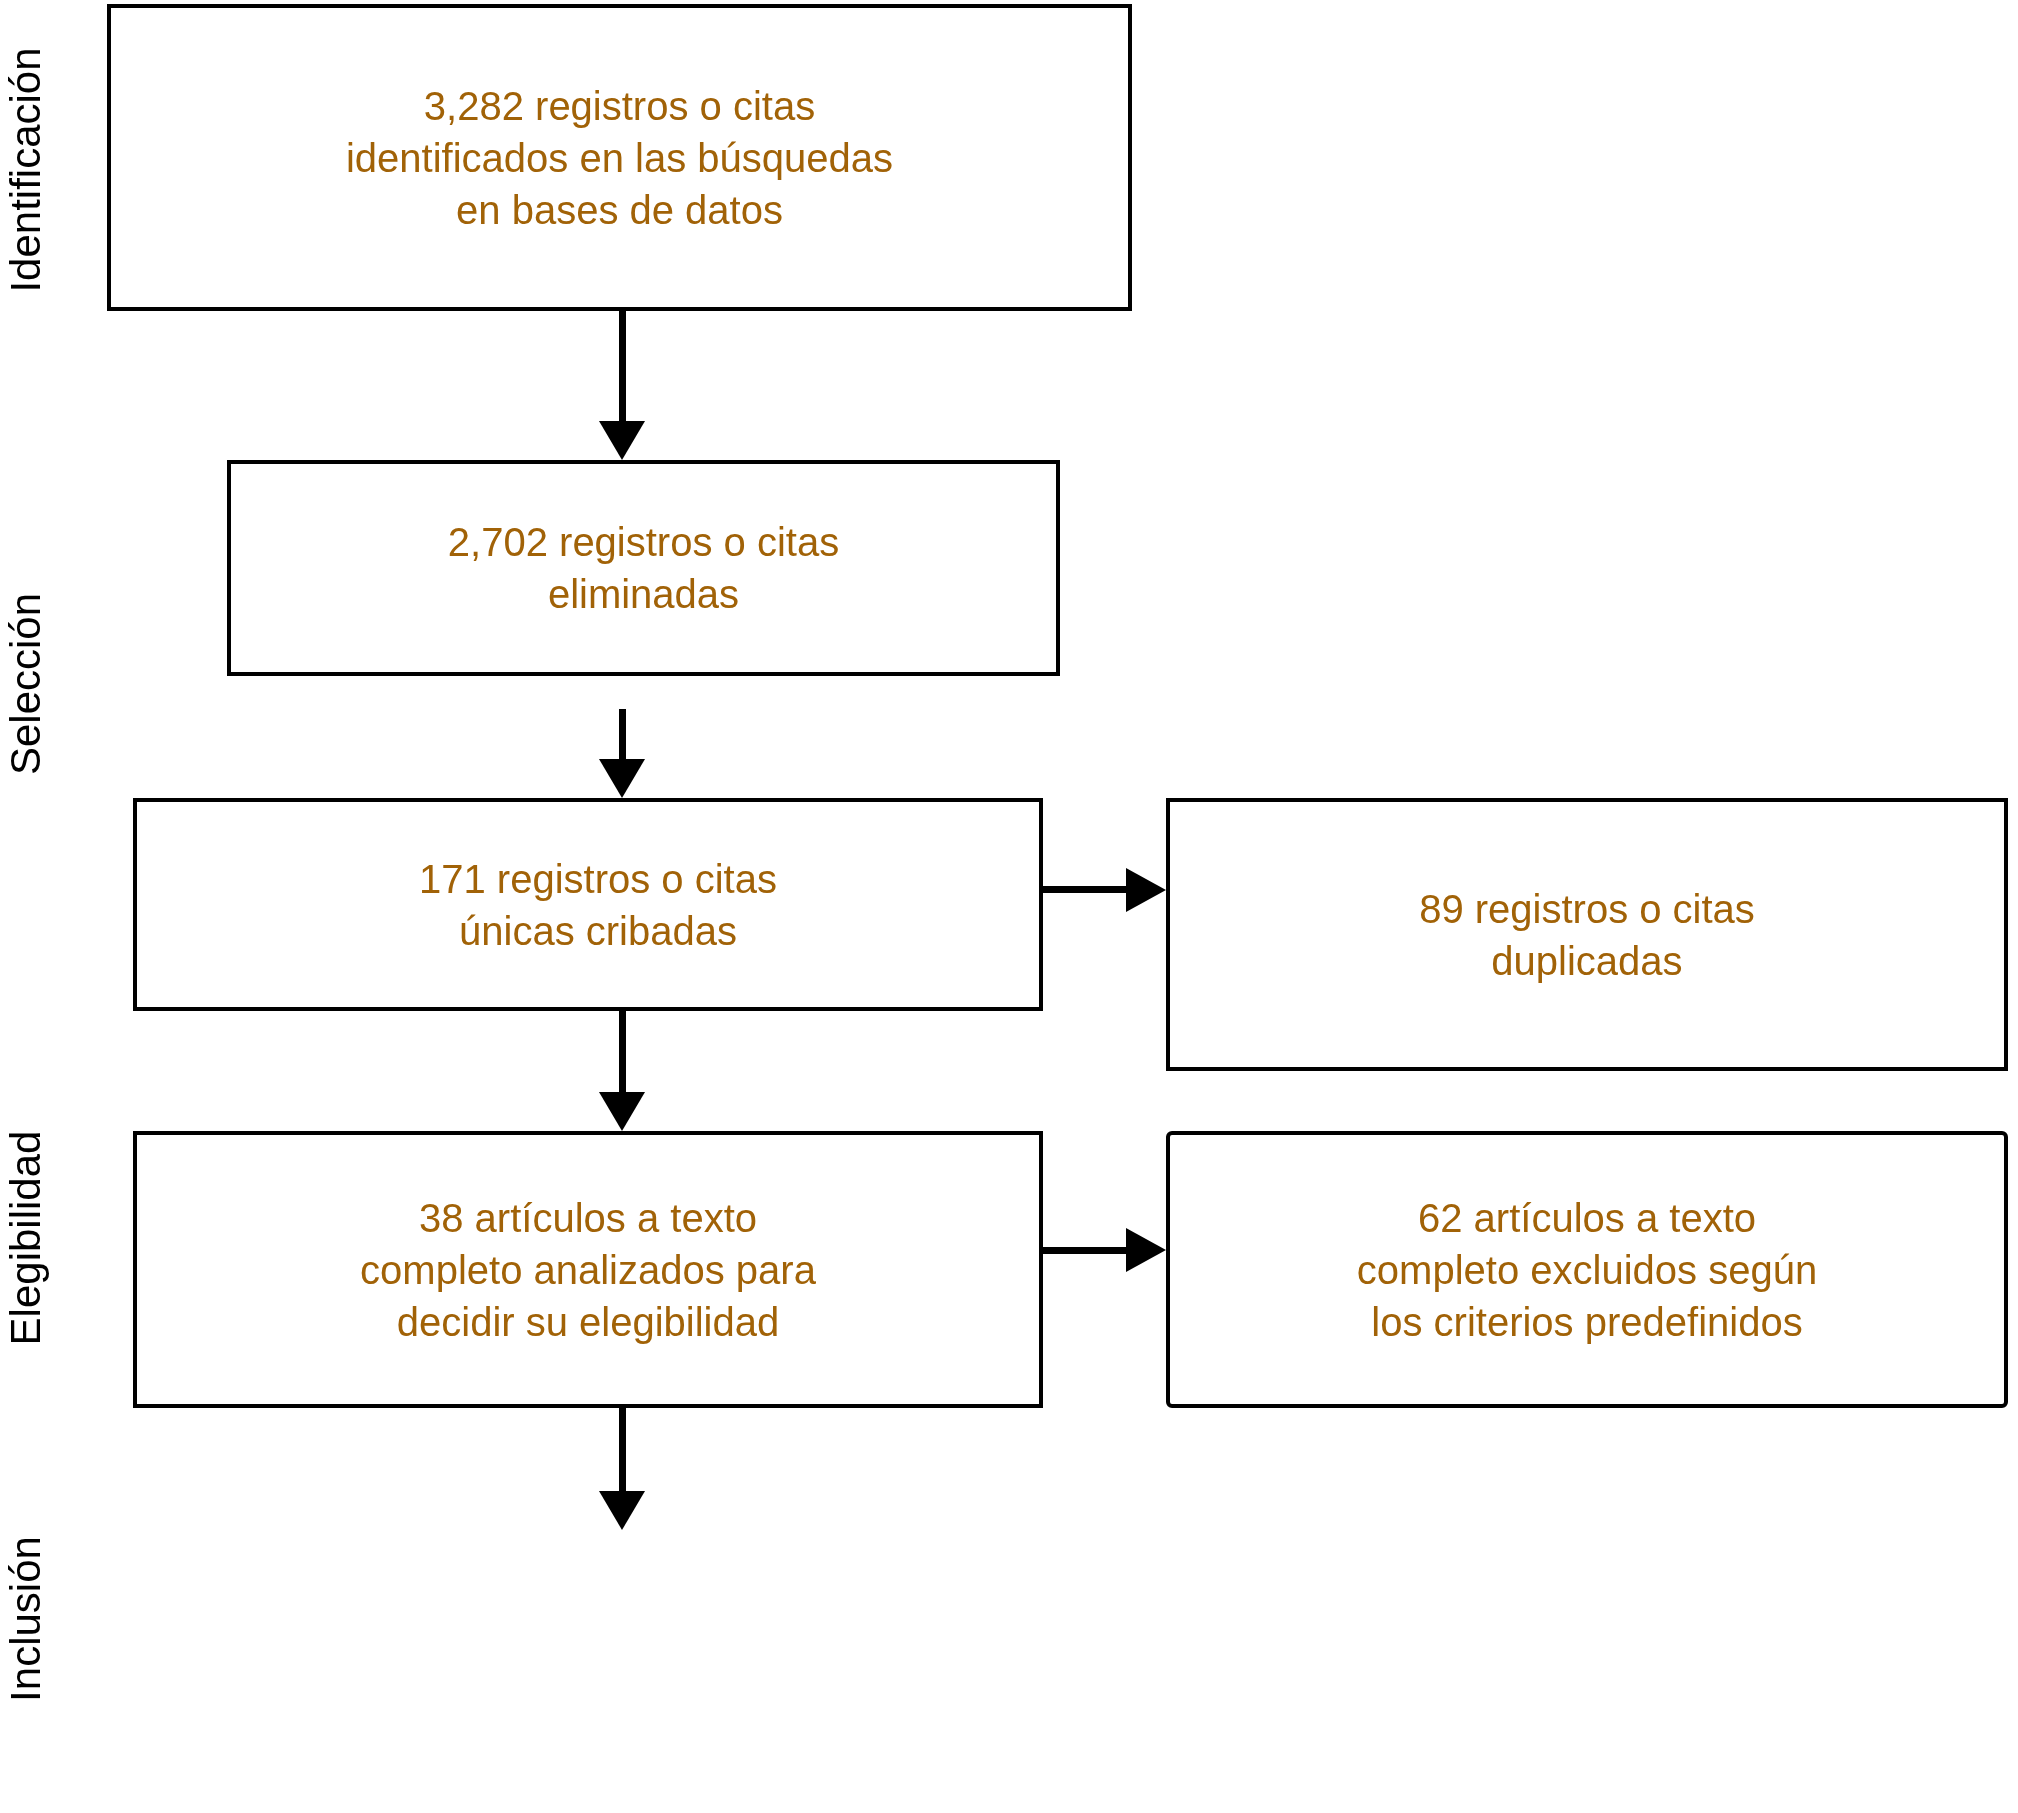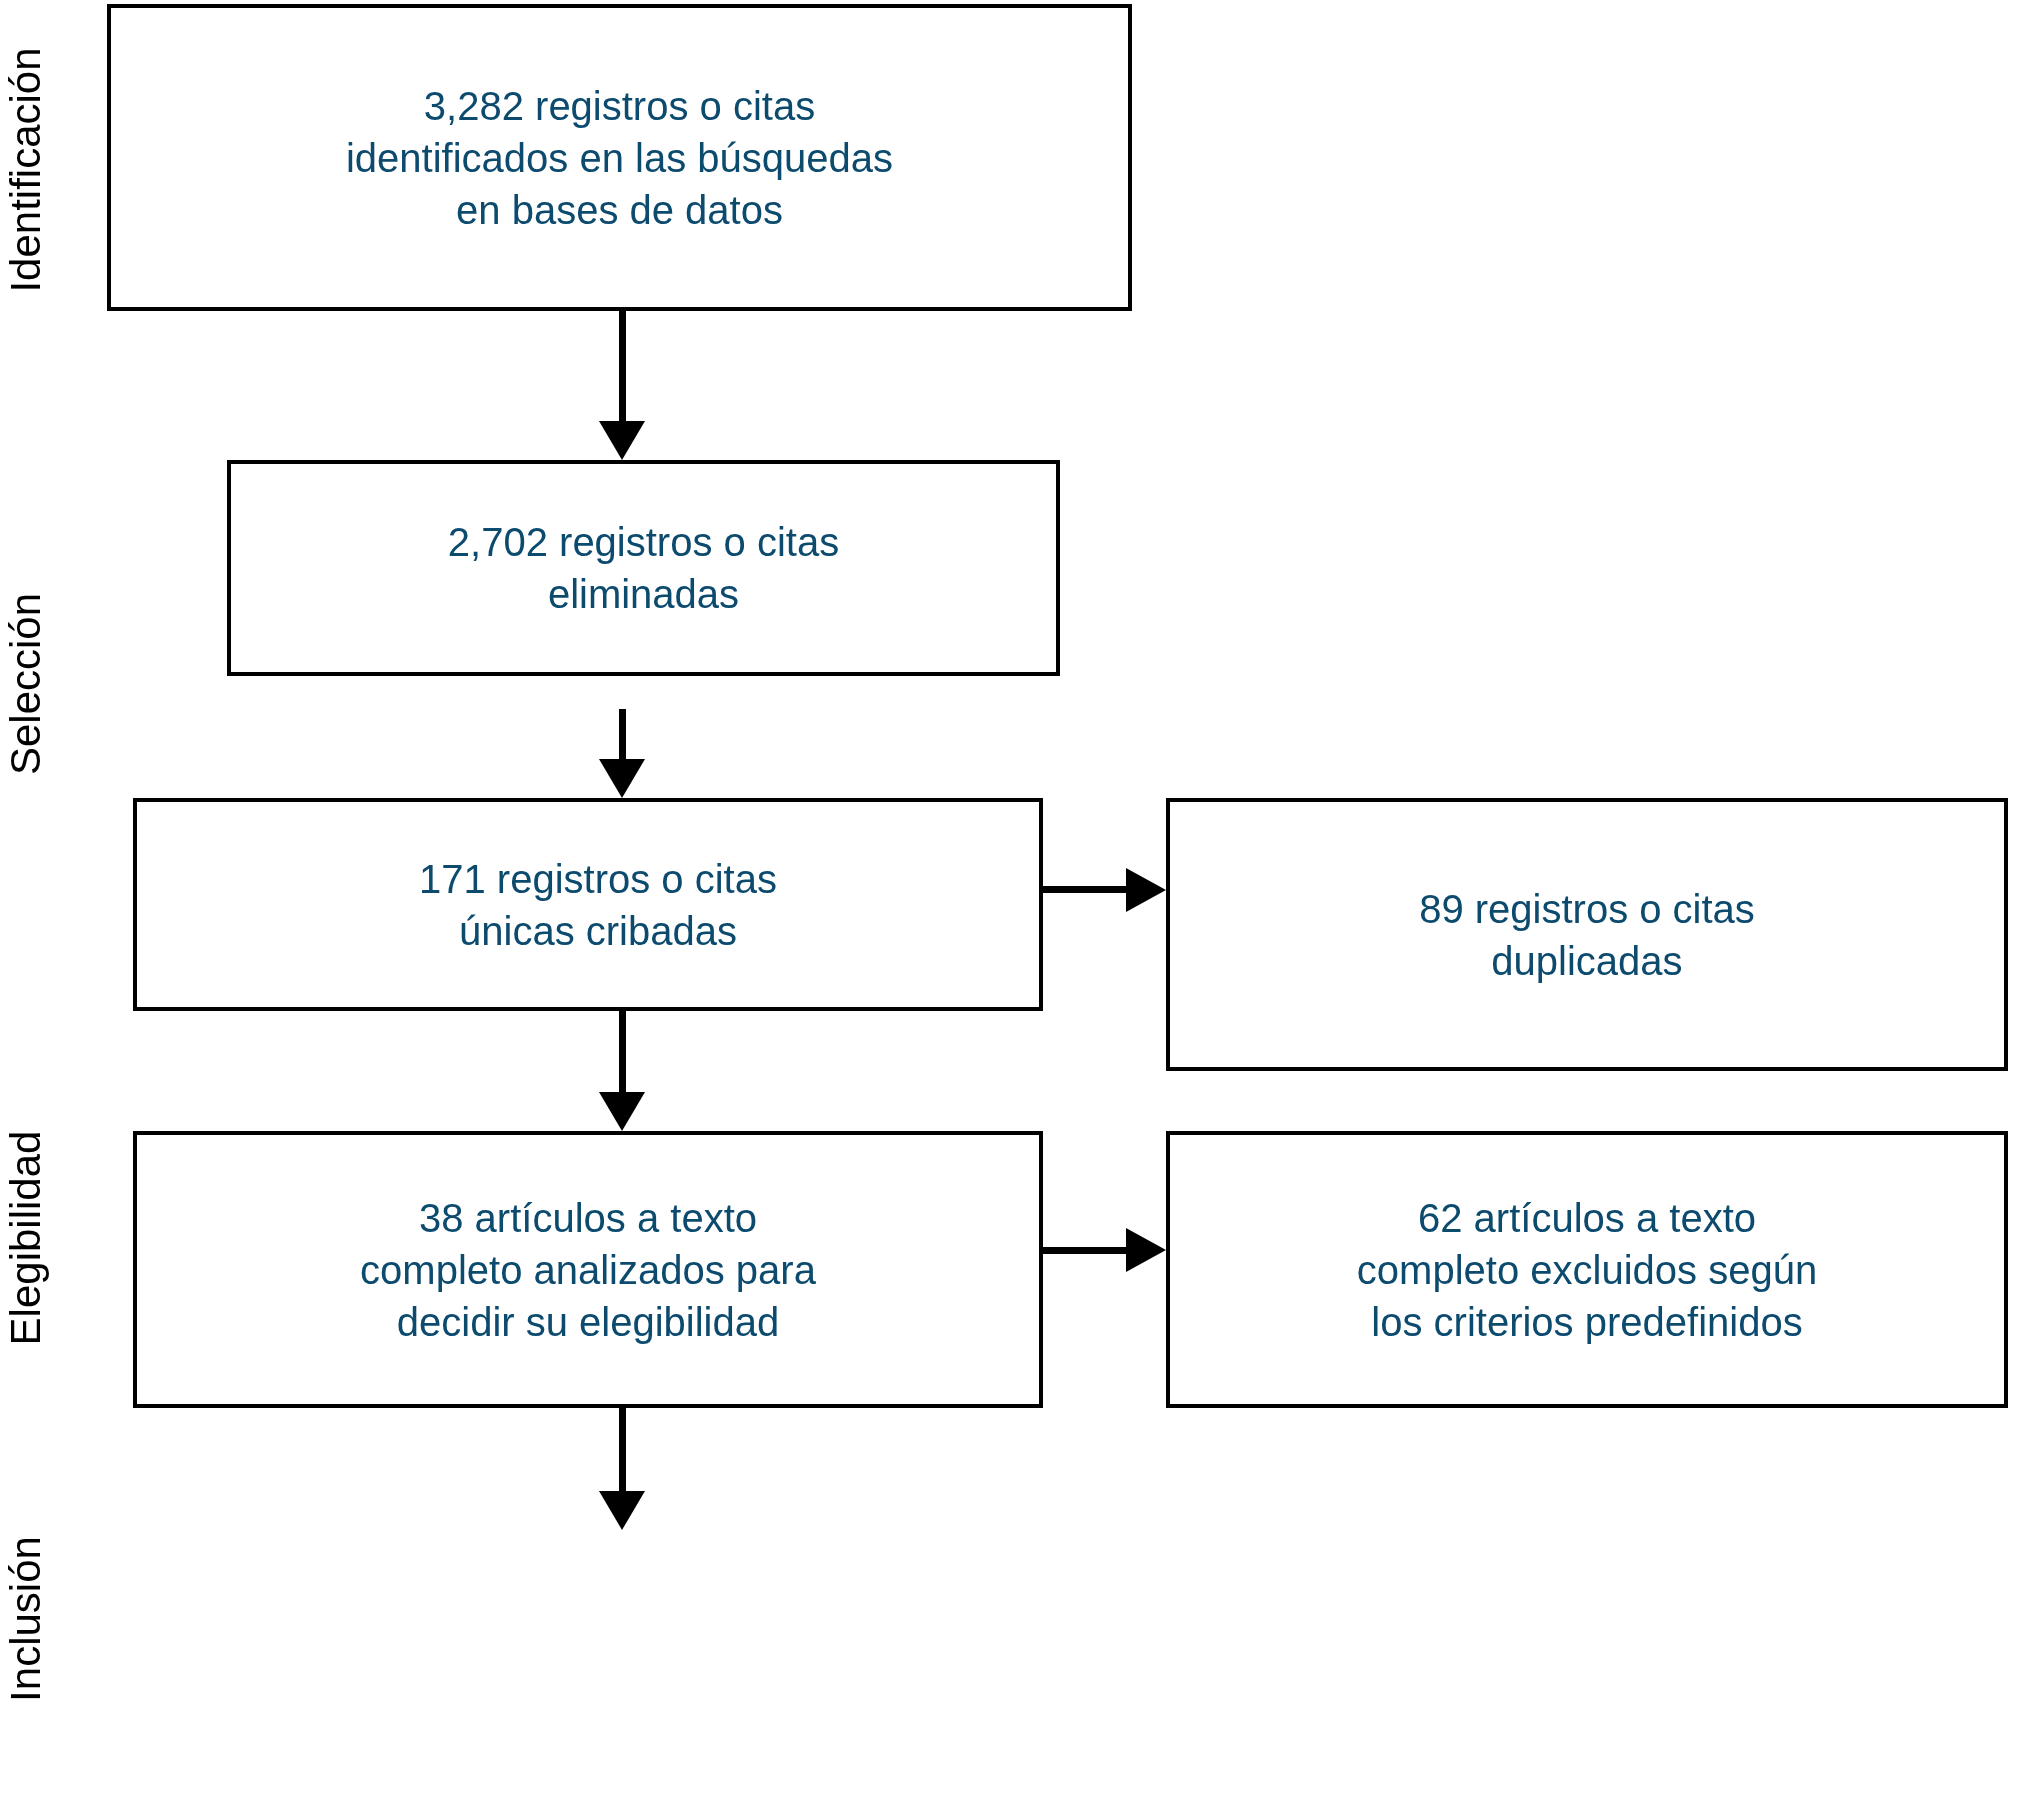--- a/index.html
+++ b/index.html
@@ -25,21 +25,21 @@
     box-sizing: border-box;
     border: 4.2px solid #000000;
     background: #ffffff;
     display: flex;
     align-items: center;
     justify-content: center;
     text-align: center;
     font-size: 40px;
     line-height: 52px;
     white-space: pre-line;
-    color: #0c4a6e;
+    color: #a16207;
   }
   .stage-label {
     position: absolute;
     transform: translate(-50%, -50%) rotate(-90deg);
     transform-origin: center center;
     white-space: nowrap;
     font-size: 42px;
     color: #000000;
   }
   .shaft-v {
@@ -68,21 +68,21 @@
     border-bottom: 22px solid transparent;
     border-left: 40px solid #000000;
   }
 
   
   #box-identified { left: 107px;  top: 4.2px;    width: 1025px; height: 307px; }
   #box-removed    { left: 227px;  top: 460px;  width: 833px;  height: 216px; }
   #box-screened   { left: 133px;  top: 798px;  width: 910px; height: 213px; padding-left: 20px; }
   #box-duplicates { left: 1166px; top: 798px;  width: 842px; height: 273px; }
   #box-fulltext   { left: 133px;  top: 1131px; width: 910px; height: 277px; }
-  #box-excluded   { left: 1166px; top: 1131px; width: 842px; height: 277px; }
+  #box-excluded   { left: 1166px; top: 1131px; width: 842px; height: 277px; border-radius: 6px; }
   #box-included   { left: 133px;  top: 1530px; width: 910px; height: 273px; }
 
   
   #label-identification { left: 26px; top: 170px; }
   #label-screening      { left: 26px; top: 684px; }
   #label-eligibility    { left: 26px; top: 1238px; }
   #label-inclusion      { left: 26px; top: 1619px; }
 </style>
 </head>
 <body>

